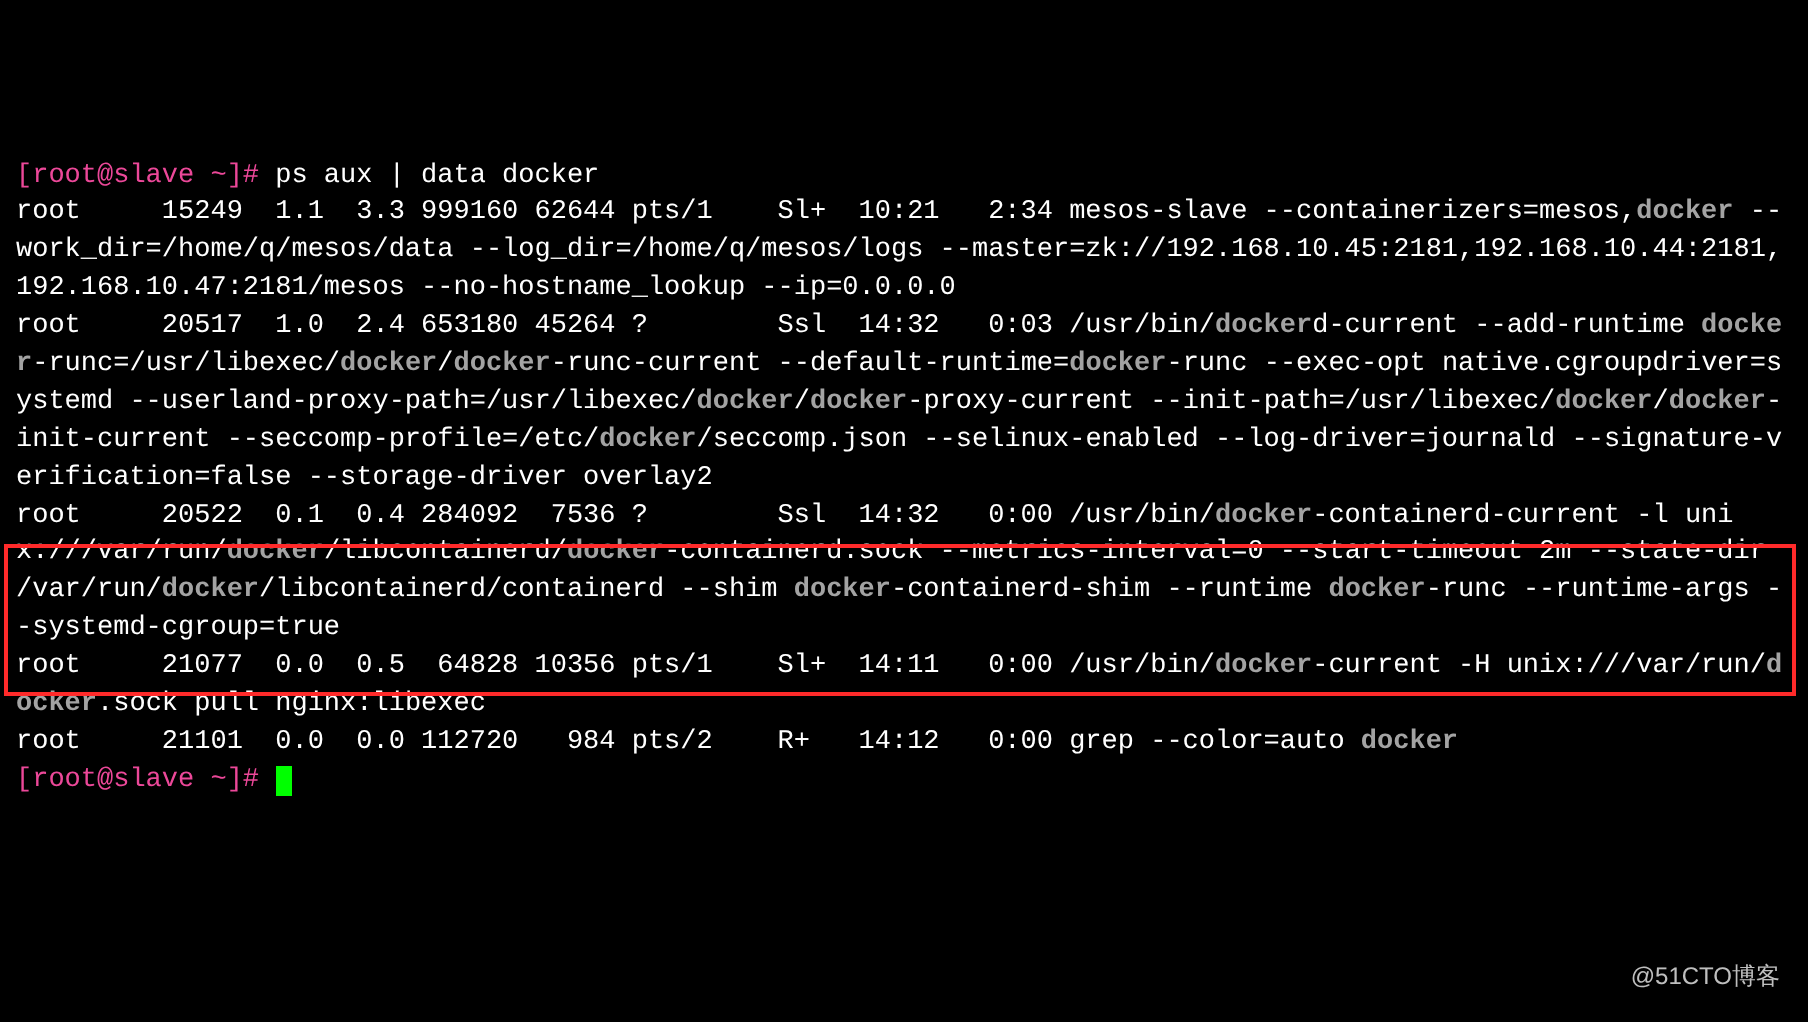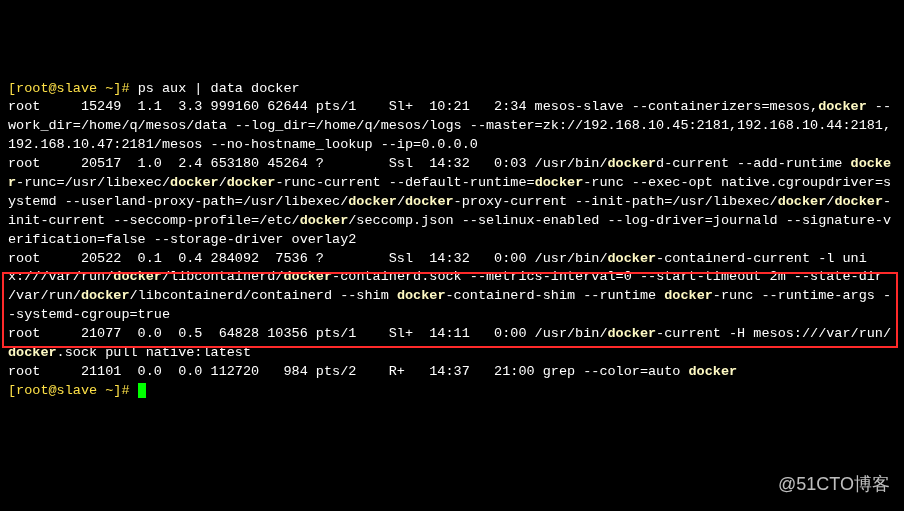--- a/index.html
+++ b/index.html
@@ -11,55 +11,55 @@
       line-height: 1.4;
       width: 904px;
       height: 511px;
       position: relative;
       overflow: hidden;
       padding: 4px 8px;
       white-space: pre-wrap;
       word-break: break-all;
     }
     .terminal { width: 100%; }
-    .hl { color: #fef9c3; font-weight: bold; } 
-    .prompt { color: #fde047; }
+    .hl { color: #a3a3a3; font-weight: bold; } 
+    .prompt { color: #ec4899; }
     .cursor {
       display: inline-block;
       width: 8px;
       height: 15px;
       background: #00ff00;
       vertical-align: text-bottom;
     }
     .redbox {
       position: absolute;
       border: 2px solid #ff2a2a;
       pointer-events: none;
     }
     .watermark {
       position: absolute;
       bottom: 14px;
       right: 14px;
       color: #e0e0e0;
       font-family: Arial, sans-serif;
-      font-size: 18px;
+      font-size: 12px;
       opacity: 0.85;
     }
   </style>
 </head>
 <body>
 
 
 
 <div class="terminal"><span class="prompt">[root@slave ~]# </span><span>ps aux | data docker</span>
 <span><span>root     15249  1.1  3.3 999160 62644 pts/1    Sl+  10:21   2:34 mesos-slave --containerizers=mesos,</span><span class="hl">docker</span><span> --work_dir=/home/q/mesos/data --log_dir=/home/q/mesos/logs --master=zk://192.168.10.45:2181,192.168.10.44:2181,192.168.10.47:2181/mesos --no-hostname_lookup --ip=0.0.0.0</span></span>
 <span><span>root     20517  1.0  2.4 653180 45264 ?        Ssl  14:32   0:03 /usr/bin/</span><span class="hl">docker</span><span>d-current --add-runtime </span><span class="hl">docker</span><span>-runc=/usr/libexec/</span><span class="hl">docker</span><span>/</span><span class="hl">docker</span><span>-runc-current --default-runtime=</span><span class="hl">docker</span><span>-runc --exec-opt native.cgroupdriver=systemd --userland-proxy-path=/usr/libexec/</span><span class="hl">docker</span><span>/</span><span class="hl">docker</span><span>-proxy-current --init-path=/usr/libexec/</span><span class="hl">docker</span><span>/</span><span class="hl">docker</span><span>-init-current --seccomp-profile=/etc/</span><span class="hl">docker</span><span>/seccomp.json --selinux-enabled --log-driver=journald --signature-verification=false --storage-driver overlay2</span></span>
 <span><span>root     20522  0.1  0.4 284092  7536 ?        Ssl  14:32   0:00 /usr/bin/</span><span class="hl">docker</span><span>-containerd-current -l unix:///var/run/</span><span class="hl">docker</span><span>/libcontainerd/</span><span class="hl">docker</span><span>-containerd.sock --metrics-interval=0 --start-timeout 2m --state-dir /var/run/</span><span class="hl">docker</span><span>/libcontainerd/containerd --shim </span><span class="hl">docker</span><span>-containerd-shim --runtime </span><span class="hl">docker</span><span>-runc --runtime-args --systemd-cgroup=true</span></span>
-<span><span>root     21077  0.0  0.5  64828 10356 pts/1    Sl+  14:11   0:00 /usr/bin/</span><span class="hl">docker</span><span>-current -H mesos:///var/run/</span><span class="hl">docker</span><span>.sock pull native:latest</span></span>
-<span><span>root     21101  0.0  0.0 112720   984 pts/2    R+   14:37   21:00 grep --color=auto </span><span class="hl">docker</span><span></span></span>
+<span><span>root     21077  0.0  0.5  64828 10356 pts/1    Sl+  14:11   0:00 /usr/bin/</span><span class="hl">docker</span><span>-current -H unix:///var/run/</span><span class="hl">docker</span><span>.sock pull nginx:libexec</span></span>
+<span><span>root     21101  0.0  0.0 112720   984 pts/2    R+   14:12   0:00 grep --color=auto </span><span class="hl">docker</span><span></span></span>
 <span class="prompt">[root@slave ~]# </span><span class="cursor"></span></div>
 
 <div class="redbox" style="left:2px;top:272px;width:896px;height:76px;"></div>
 
 <div class="watermark">@51CTO博客</div>
 
 
 
 
 </body></html>

